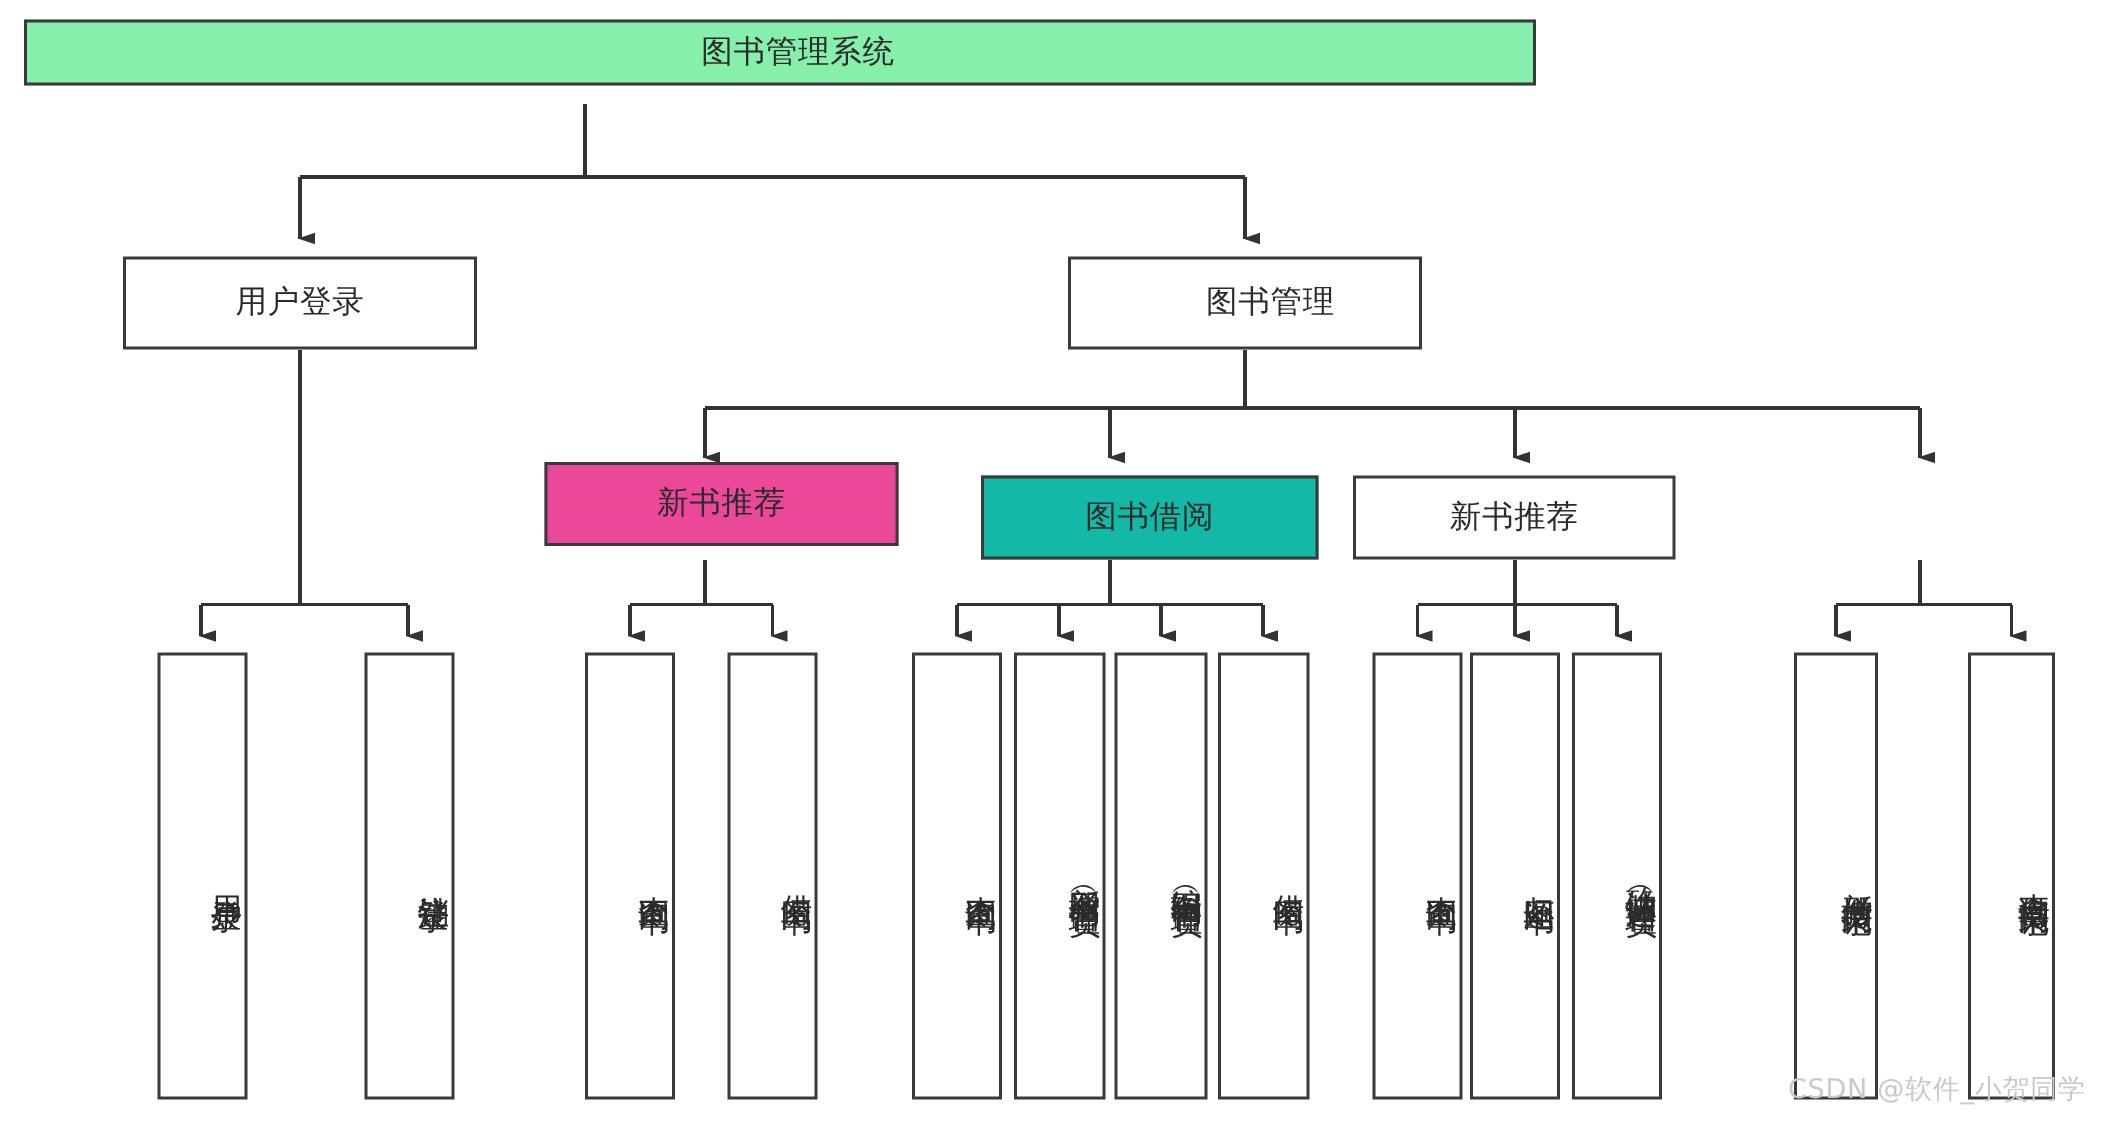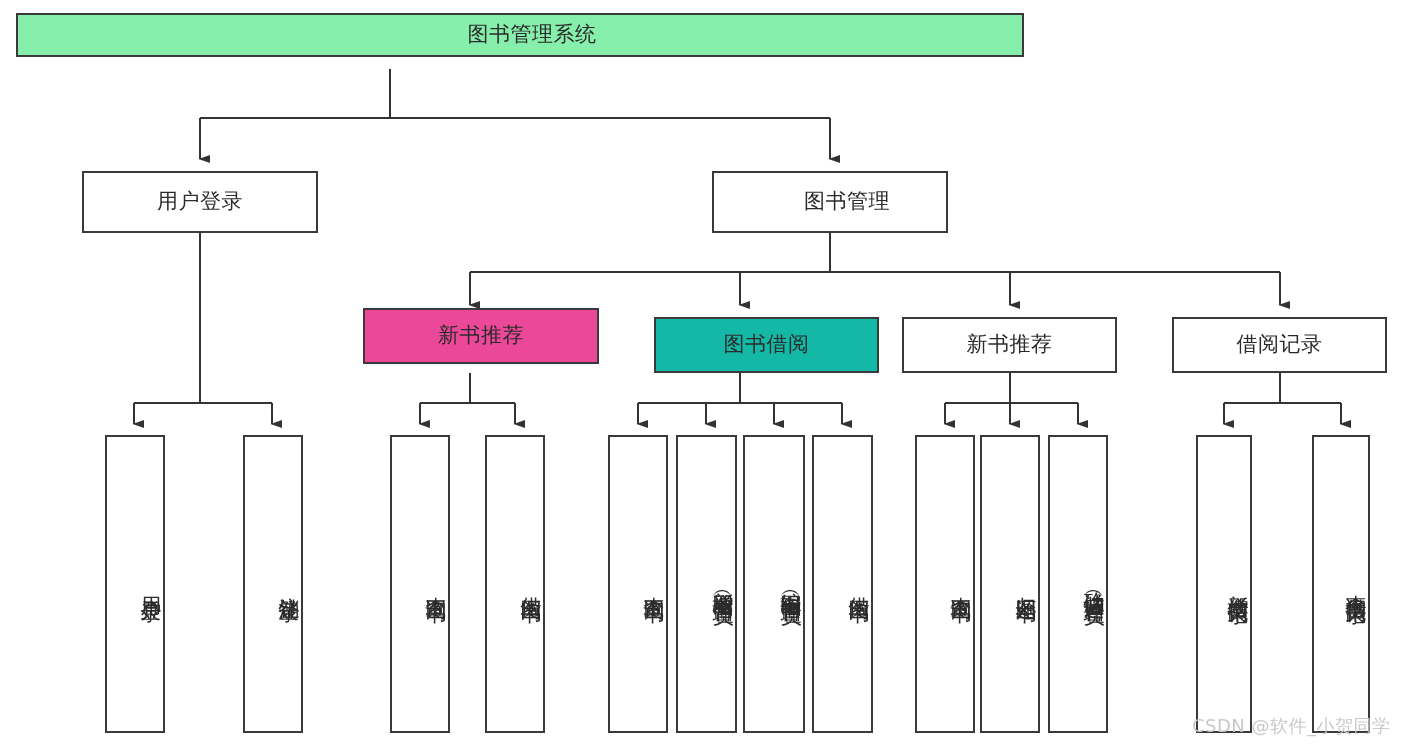--- a/index.html
+++ b/index.html
@@ -135,23 +135,20 @@
 
   <div class="node node-h" style="left: 363px; top: 308px; width: 236px; height: 56px; border-color: rgb(58, 58, 58); background: #ec4899; color: rgb(43, 43, 43);">
     <span>新书推荐</span>
   </div>
   <div class="node node-h" style="left: 654px; top: 317px; width: 225px; height: 56px; border-color: rgb(58, 58, 58); background: #14b8a6; color: rgb(43, 43, 43);">
     <span>图书借阅</span>
   </div>
   <div class="node node-h" style="left: 902px; top: 317px; width: 215px; height: 56px; border-color: rgb(58, 58, 58); background: rgb(255, 255, 255); color: rgb(43, 43, 43);">
     <span>新书推荐</span>
   </div>
-  <div class="node node-h" style="left: 1172px; top: 317px; width: 215px; height: 56px; border-color: rgb(58, 58, 58); background: rgb(255, 255, 255); color: rgb(43, 43, 43);">
-    <span>借阅记录</span>
-  </div>
 
   <div class="node node-v" style="left: 105px; top: 435px; width: 60px; height: 298px; border-color: rgb(58, 58, 58); background: rgb(255, 255, 255); color: rgb(43, 43, 43);">
     <span class="vlabel">用户登录</span>
   </div>
   <div class="node node-v" style="left: 243px; top: 435px; width: 60px; height: 298px; border-color: rgb(58, 58, 58); background: rgb(255, 255, 255); color: rgb(43, 43, 43);">
     <span class="vlabel">注销登录</span>
   </div>
   <div class="node node-v" style="left: 390px; top: 435px; width: 60px; height: 298px; border-color: rgb(58, 58, 58); background: rgb(255, 255, 255); color: rgb(43, 43, 43);">
     <span class="vlabel">查询图书</span>
   </div>

